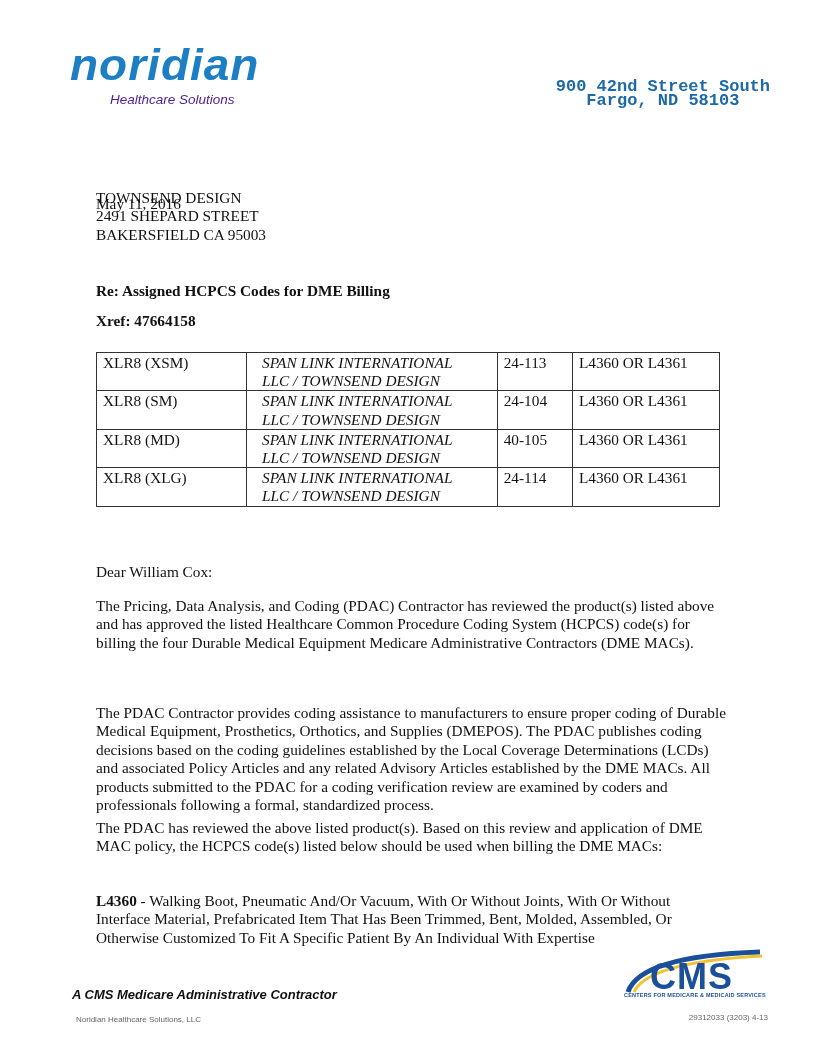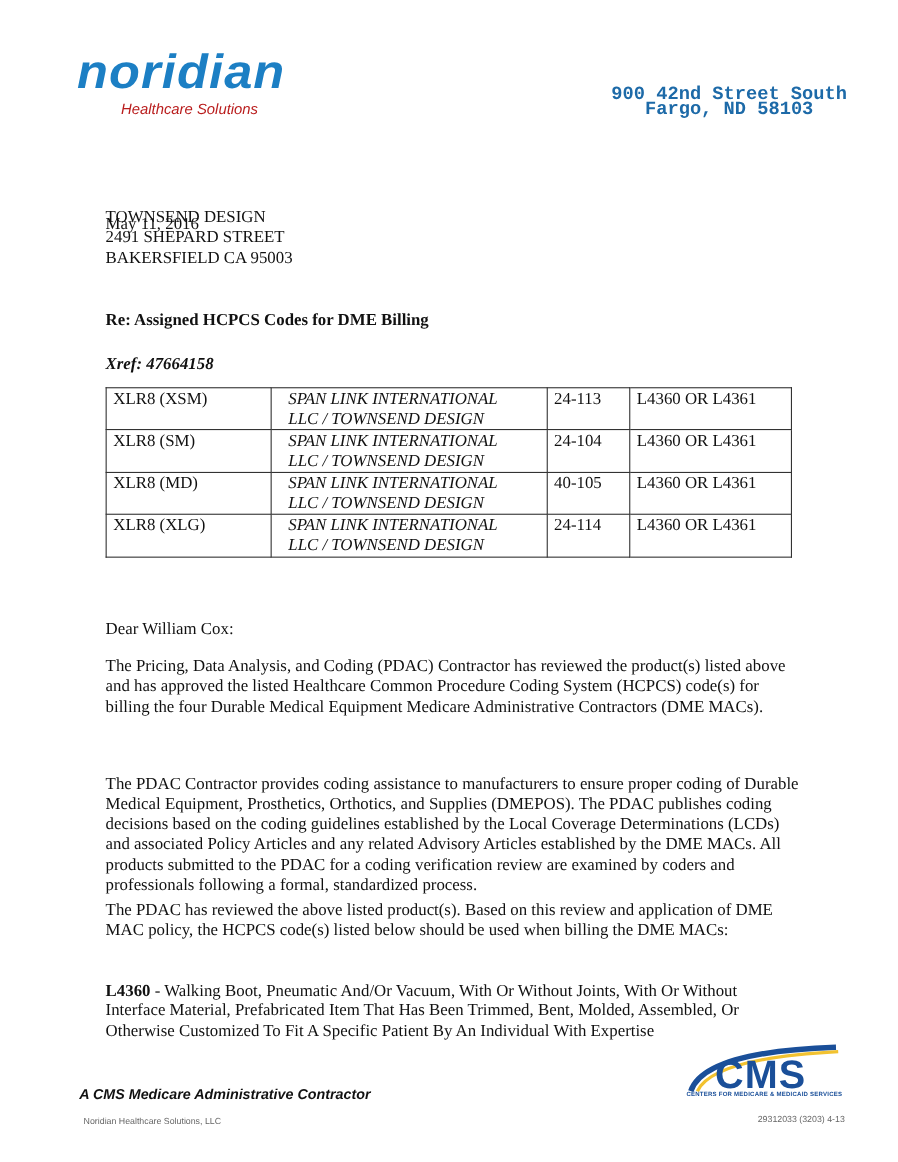--- a/index.html
+++ b/index.html
@@ -6,31 +6,31 @@
   body { width: 816px; height: 1056px; position: relative; overflow: hidden;
          font-family: "Liberation Serif", serif; color: #111; }
   .abs { position: absolute; }
 
   
   #logo { left: 70px; top: 42px; width: 215px; height: 68px; }
   #logo .word { position: absolute; left: 0; top: 0; font-family: "Liberation Sans", sans-serif;
         font-weight: bold; font-style: italic; font-size: 46px; letter-spacing: 1px; color: #1c7fc4;
         line-height: 46px; transform: scaleY(0.95); }
   #logo .tag { position: absolute; left: 40px; top: 50px; font-family: "Liberation Sans", sans-serif;
-        font-style: italic; font-size: 13.5px; color: #b91c1c; }
+        font-style: italic; font-size: 13.5px; color: #4c1d95; }
   #logo .swoosh { position: absolute; left: 0; top: 18px; }
 
   #address { right: 46px; top: 80px; text-align: center; font-family: Liberation Mono, monospace;
         font-size: 17px; color: #1d6aa8; line-height: 14px; font-weight: bold; }
 
   .body-text { font-size: 15.3px; line-height: 18.4px; }
   #date { left: 96px; top: 152px; margin-top: 43px; }
   #recipient { left: 96px; top: 189px; }
   #re-line { left: 96px; top: 282px; font-weight: bold; }
-  #xref { left: 96px; top: 322px; font-weight: bold; font-style: italic; }
+  #xref { left: 96px; top: 312px; font-weight: bold; }
 
   
   #product-table { left: 96px; top: 352px; width: 624px; border-collapse: collapse;
         font-size: 15.3px; line-height: 18.2px; }
   #product-table td { border: 1px solid #333; vertical-align: top; padding: 1px 6px 0 6px; }
   #product-table td.c1 { width: 139px; }
   #product-table td.c2 { width: 231px; padding-left: 15px; font-style: italic; }
   #product-table td.c3 { width: 63px; }
   #product-table td.c4 { width: 136px; }
 

